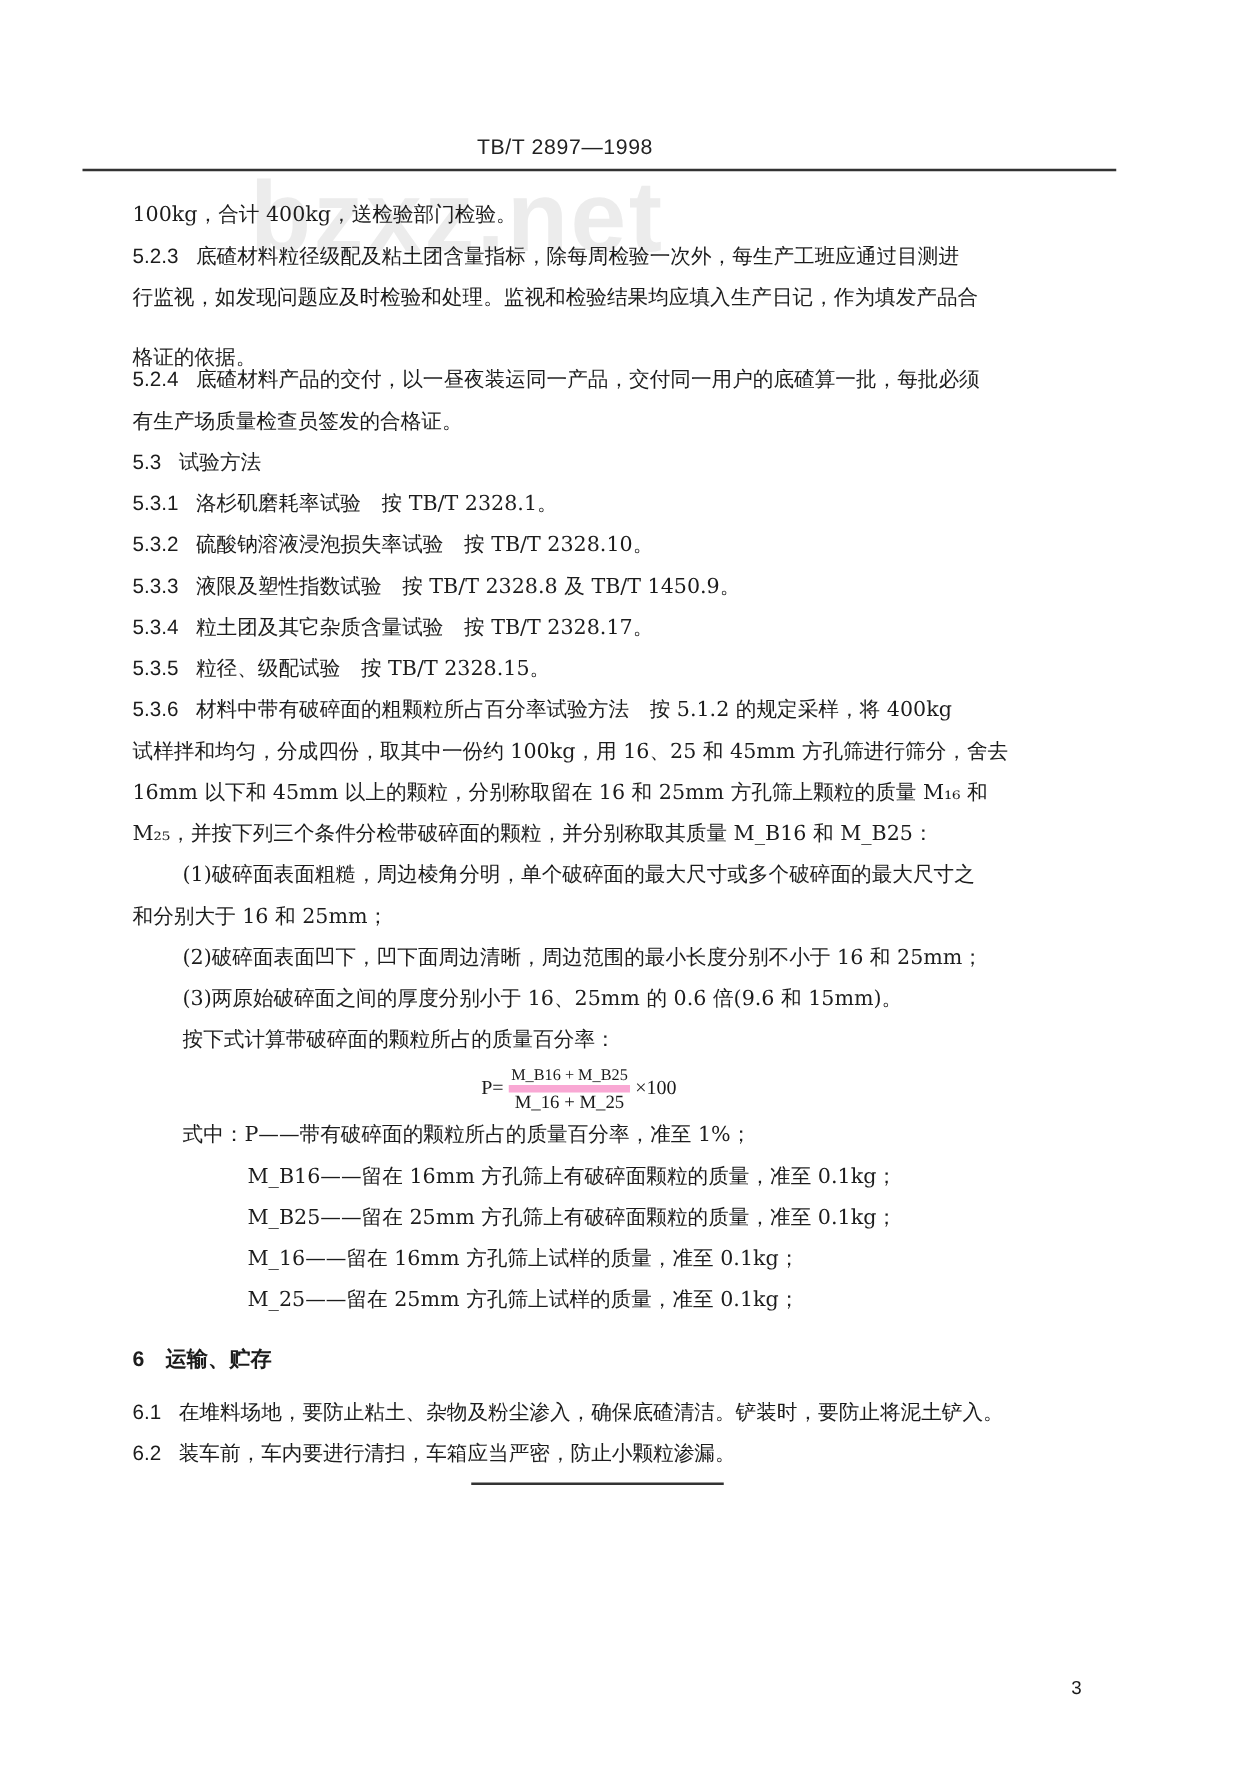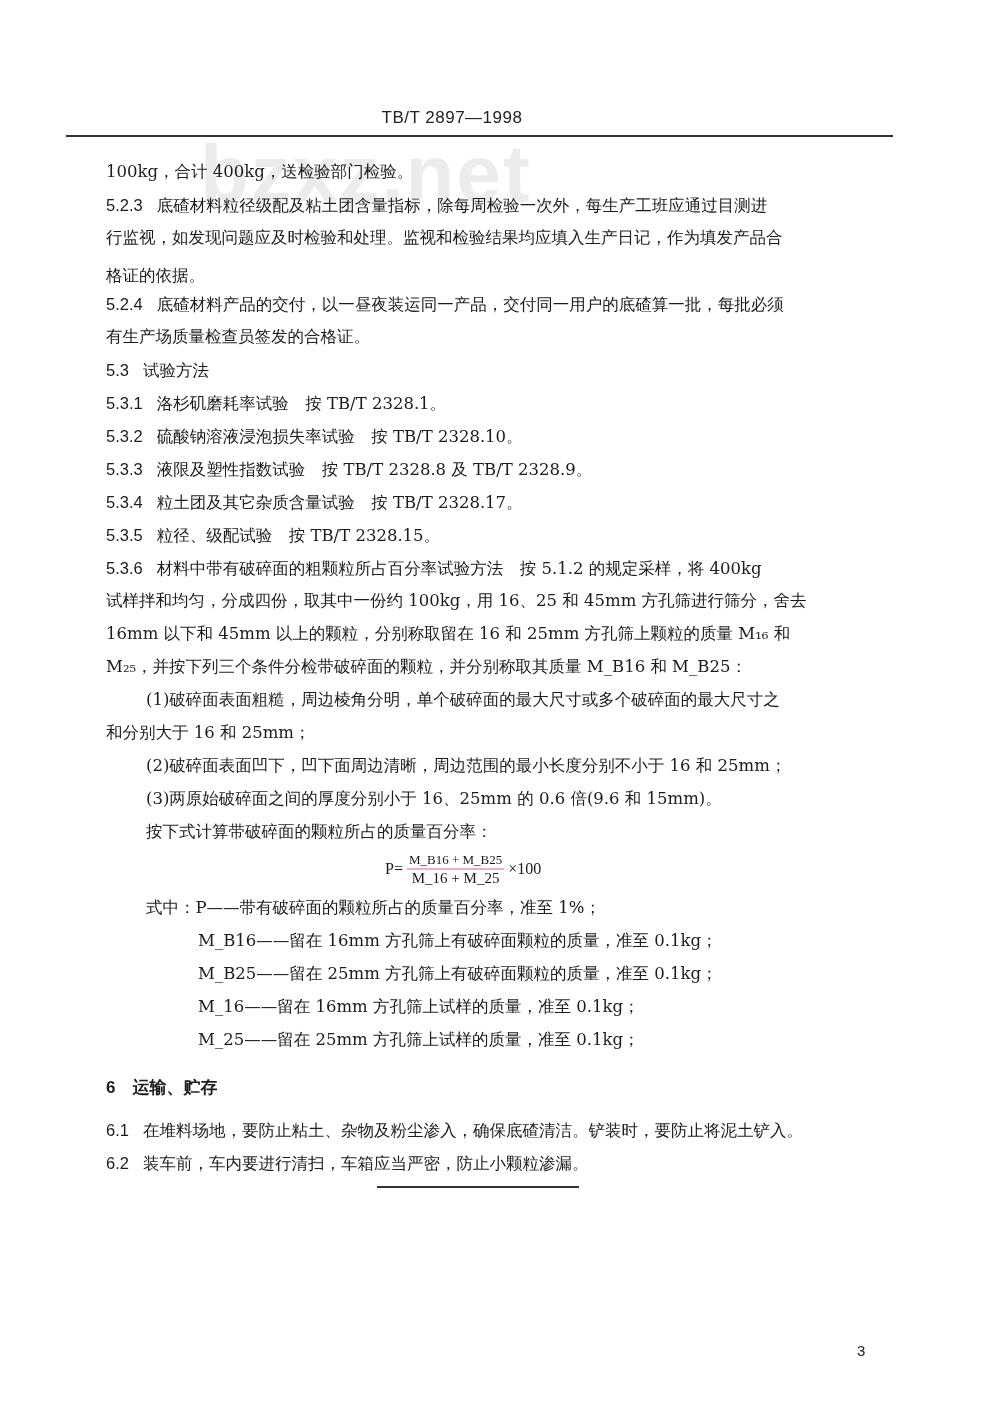--- a/index.html
+++ b/index.html
@@ -25,51 +25,51 @@
     position:absolute; left:66px; font-size:16.5px; line-height:20px; white-space:nowrap; color:#1c1c1c;margin-left:40px;
   }
   .num { display:inline-block; font-family:"Liberation Sans", sans-serif; margin-right:14px; }
   .ind1 { left:106px; }
   .ind2 { left:158px; }
   .formula {
     position:absolute; top:814px; left:385px; font-size:16px; display:flex; align-items:center; gap:2px;
     font-family:"Liberation Serif", serif;
   }
   .frac { display:inline-flex; flex-direction:column; align-items:center; margin:0 2px; }
-  .frac .top { font-size:13px; padding:0 2px; border-bottom:2px solid #f9a8d4; line-height:16px; }
+  .frac .top { font-size:13px; padding:0 2px; border-bottom:6px solid #f9a8d4; line-height:16px; }
   .frac .bot { font-size:15px; line-height:16px; }
   .h6 { font-family:Liberation Sans, sans-serif; font-weight:bold; font-size:17px; }
   .end-rule {
     position:absolute; top:1186px; left:377px; width:202px; border-top:2px solid #333;
   }
   .page-number {
     position:absolute; top:1342px; left:857px; font-family:"Liberation Sans", sans-serif; font-size:15px;
   }
 </style>
 </head>
 <body>
 
 <div class="header">TB/T 2897—1998</div>
 <div class="header-rule"></div>
 <div class="watermark">bzxz.net</div>
 
 <div class="line" style="top:162px">100kg，合计 400kg，送检验部门检验。</div>
 
 <div class="line" style="top:195px"><span class="num">5.2.3</span><span>底碴材料粒径级配及粘土团含量指标，除每周检验一次外，每生产工班应通过目测进</span></div>
 <div class="line" style="top:228px">行监视，如发现问题应及时检验和处理。监视和检验结果均应填入生产日记，作为填发产品合</div>
-<div class="line" style="top:266px">格证的依据。</div>
+<div class="line" style="top:276px">格证的依据。</div>
 
 <div class="line" style="top:294px"><span class="num">5.2.4</span><span>底碴材料产品的交付，以一昼夜装运同一产品，交付同一用户的底碴算一批，每批必须</span></div>
 <div class="line" style="top:327px">有生产场质量检查员签发的合格证。</div>
 
 <div class="line" style="top:360px"><span class="num">5.3</span><span>试验方法</span></div>
 
 <div class="line" style="top:393px"><span class="num">5.3.1</span><span>洛杉矶磨耗率试验　按 TB/T 2328.1。</span></div>
 <div class="line" style="top:426px"><span class="num">5.3.2</span><span>硫酸钠溶液浸泡损失率试验　按 TB/T 2328.10。</span></div>
-<div class="line" style="top:459px"><span class="num">5.3.3</span><span>液限及塑性指数试验　按 TB/T 2328.8 及 TB/T 2328.9。</span></div>
+<div class="line" style="top:459px"><span class="num">5.3.3</span><span>液限及塑性指数试验　按 TB/T 2328.8 及 TB/T 1450.9。</span></div>
 <div class="line" style="top:492px"><span class="num">5.3.4</span><span>粒土团及其它杂质含量试验　按 TB/T 2328.17。</span></div>
 <div class="line" style="top:525px"><span class="num">5.3.5</span><span>粒径、级配试验　按 TB/T 2328.15。</span></div>
 
 <div class="line" style="top:558px"><span class="num">5.3.6</span><span>材料中带有破碎面的粗颗粒所占百分率试验方法　按 5.1.2 的规定采样，将 400kg</span></div>
 <div class="line" style="top:591px">试样拌和均匀，分成四份，取其中一份约 100kg，用 16、25 和 45mm 方孔筛进行筛分，舍去</div>
 <div class="line" style="top:624px">16mm 以下和 45mm 以上的颗粒，分别称取留在 16 和 25mm 方孔筛上颗粒的质量 M₁₆ 和</div>
 <div class="line" style="top:657px">M₂₅，并按下列三个条件分检带破碎面的颗粒，并分别称取其质量 M_B16 和 M_B25：</div>
 
 <div class="line ind1" style="top:690px">(1)破碎面表面粗糙，周边棱角分明，单个破碎面的最大尺寸或多个破碎面的最大尺寸之</div>
 <div class="line" style="top:723px">和分别大于 16 和 25mm；</div>

